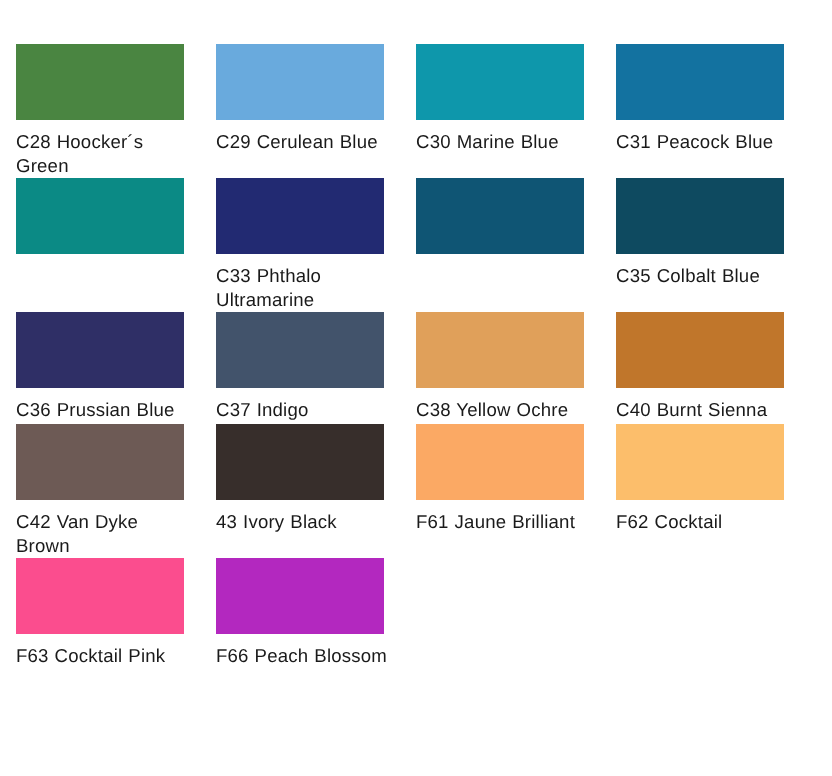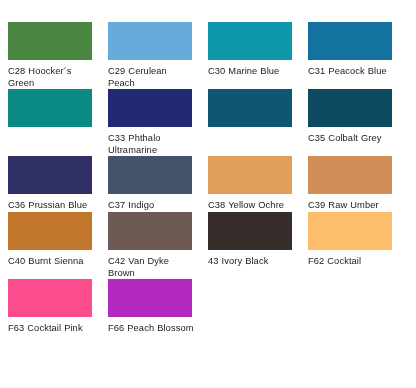--- a/index.html
+++ b/index.html
@@ -51,21 +51,21 @@
 </head>
 <body>
 
 <div id="swatch-grid">
     <div class="swatch-cell">
       <div class="swatch-chip" style="background-color: rgb(74, 133, 65);"></div>
       <div class="swatch-label">C28 Hoocker´s Green</div>
     </div>
     <div class="swatch-cell">
       <div class="swatch-chip" style="background-color: rgb(105, 170, 221);"></div>
-      <div class="swatch-label">C29 Cerulean Peach</div>
+      <div class="swatch-label">C29 Cerulean Blue</div>
     </div>
     <div class="swatch-cell">
       <div class="swatch-chip" style="background-color: rgb(14, 151, 171);"></div>
       <div class="swatch-label">C30 Marine Blue</div>
     </div>
     <div class="swatch-cell">
       <div class="swatch-chip" style="background-color: rgb(19, 114, 160);"></div>
       <div class="swatch-label">C31 Peacock Blue</div>
     </div>
     <div class="swatch-cell">
@@ -73,49 +73,49 @@
     </div>
     <div class="swatch-cell">
       <div class="swatch-chip" style="background-color: rgb(34, 42, 114);"></div>
       <div class="swatch-label">C33 Phthalo Ultramarine</div>
     </div>
     <div class="swatch-cell">
       <div class="swatch-chip" style="background-color: rgb(15, 85, 116);"></div>
     </div>
     <div class="swatch-cell">
       <div class="swatch-chip" style="background-color: rgb(14, 74, 96);"></div>
-      <div class="swatch-label">C35 Colbalt Grey</div>
+      <div class="swatch-label">C35 Colbalt Blue</div>
     </div>
     <div class="swatch-cell">
       <div class="swatch-chip" style="background-color: rgb(47, 47, 102);"></div>
       <div class="swatch-label">C36 Prussian Blue</div>
     </div>
     <div class="swatch-cell">
       <div class="swatch-chip" style="background-color: rgb(66, 83, 107);"></div>
       <div class="swatch-label">C37 Indigo</div>
     </div>
     <div class="swatch-cell">
       <div class="swatch-chip" style="background-color: rgb(224, 160, 90);"></div>
       <div class="swatch-label">C38 Yellow Ochre</div>
     </div>
     <div class="swatch-cell">
-      <div class="swatch-chip" style="background-color: rgb(208, 143, 86);"></div>
-      <div class="swatch-label">C39 Raw Umber</div>
-    </div>
-    <div class="swatch-cell">
       <div class="swatch-chip" style="background-color: rgb(192, 118, 43);"></div>
       <div class="swatch-label">C40 Burnt Sienna</div>
     </div>
     <div class="swatch-cell">
       <div class="swatch-chip" style="background-color: rgb(109, 90, 85);"></div>
       <div class="swatch-label">C42 Van Dyke Brown</div>
     </div>
     <div class="swatch-cell">
       <div class="swatch-chip" style="background-color: rgb(55, 46, 43);"></div>
       <div class="swatch-label">43 Ivory Black</div>
+    </div>
+    <div class="swatch-cell">
+      <div class="swatch-chip" style="background-color: rgb(251, 169, 100);"></div>
+      <div class="swatch-label">F61 Jaune Brilliant</div>
     </div>
     <div class="swatch-cell">
       <div class="swatch-chip" style="background-color: rgb(252, 190, 107);"></div>
       <div class="swatch-label">F62 Cocktail</div>
     </div>
     <div class="swatch-cell">
       <div class="swatch-chip" style="background-color: rgb(251, 77, 142);"></div>
       <div class="swatch-label">F63 Cocktail Pink</div>
     </div>
     <div class="swatch-cell">

